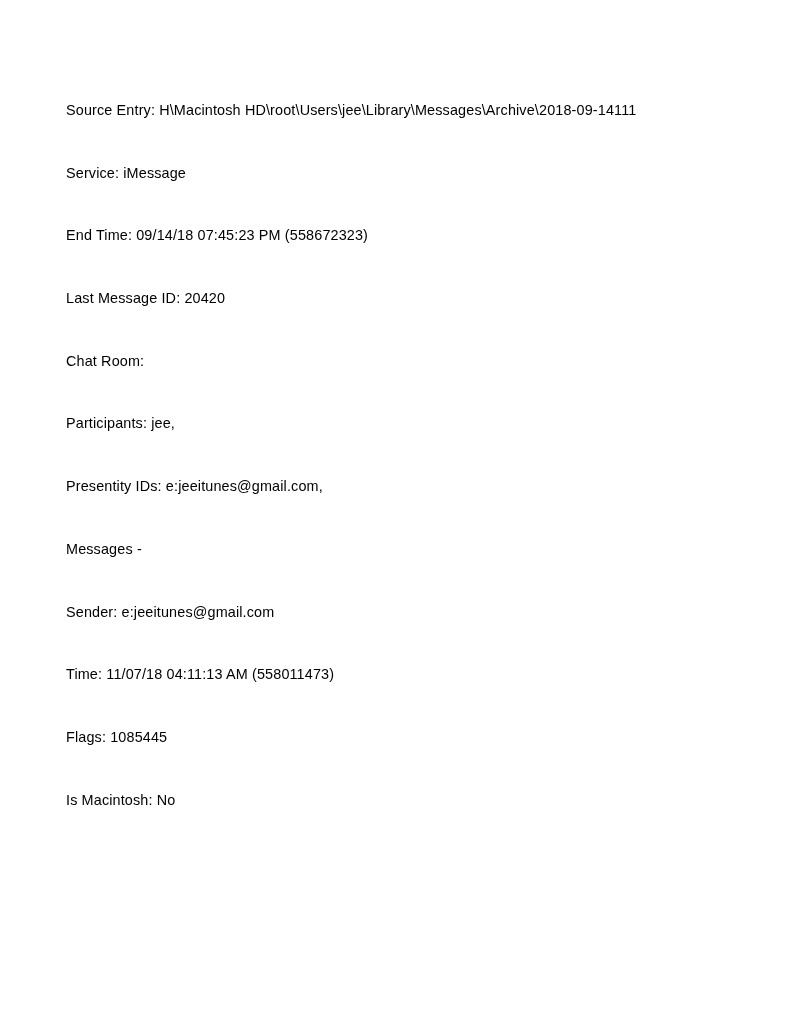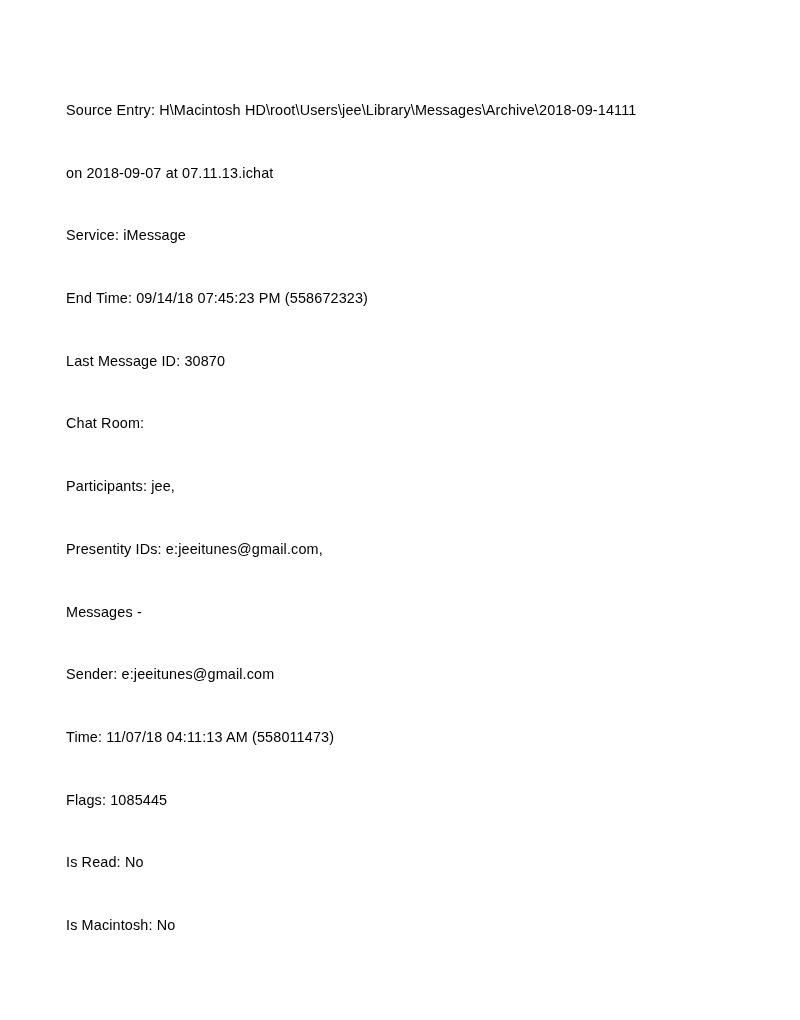--- a/index.html
+++ b/index.html
@@ -33,32 +33,30 @@
     display: block;
     min-height: 20.9px;
   }
 </style>
 </head>
 <body>
 
 <div class="page">
   <div class="doc-body">
     <span class="line">Source Entry: H\Macintosh HD\root\Users\jee\Library\Messages\Archive\2018-09-14111</span>
-    <span class="line">on 2018-09-07 at 07.11.13.ichat</span>
     <span class="line">Service: iMessage</span>
     <span class="line">End Time: 09/14/18 07:45:23 PM (558672323)</span>
-    <span class="line">Last Message ID: 30870</span>
+    <span class="line">Last Message ID: 20420</span>
     <span class="line">Chat Room:</span>
     <span class="line">Participants: jee,</span>
     <span class="line">Presentity IDs: e:jeeitunes@gmail.com,</span>
     <span class="line">Messages -</span>
     <span class="line">Sender: e:jeeitunes@gmail.com</span>
     <span class="line">Time: 11/07/18 04:11:13 AM (558011473)</span>
     <span class="line">Flags: 1085445</span>
-    <span class="line">Is Read: No</span>
     <span class="line">Is Macintosh: No</span>
     
     
     
     
     
     
     
     
     

